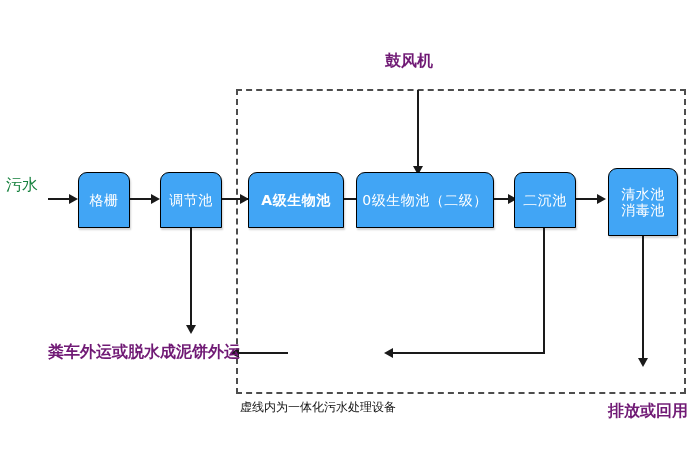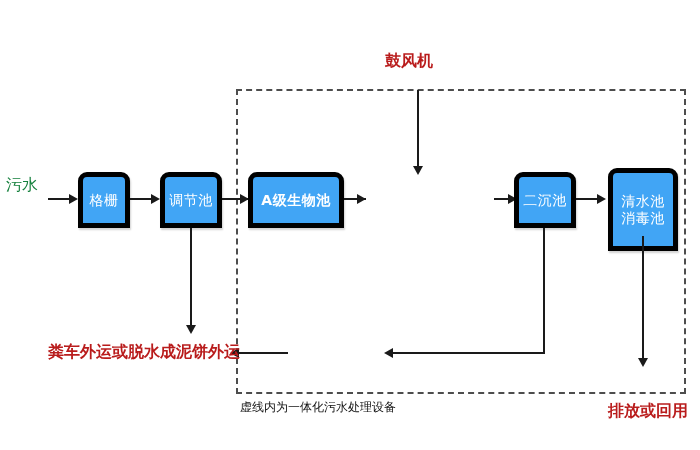--- a/index.html
+++ b/index.html
@@ -13,21 +13,21 @@
     height: 450px;
     background: #ffffff;
     font-family: "DejaVu Sans", "Liberation Sans", sans-serif;
     overflow: hidden;
   }
   
   .box {
     position: absolute;
     box-sizing: border-box;
     background: #41a5f5;
-    border: 5px solid #000000;
+    border: 1px solid #000000;
     border-top-left-radius: 9px;
     border-top-right-radius: 9px;
     display: flex;
     align-items: center;
     justify-content: center;
     text-align: center;
     color: #ffffff;
     font-size: 14px;
     line-height: 1.15;
     letter-spacing: 0.5px;
@@ -37,21 +37,21 @@
   .box.two-line { flex-direction: column; }
 
   
   .label {
     position: absolute;
     white-space: nowrap;
     font-size: 16px;
     line-height: 1.1;
   }
   .label.black { color: #15803d; font-family: Liberation Serif, serif; }
-  .label.blue  { color: #b91c1c; font-weight: 700; font-family: Liberation Serif, serif; }
+  .label.blue  { color: #701a75; font-weight: 700; font-family: Liberation Serif, serif; }
   .label.caption { color: #111111; font-size: 12px; font-weight: 400; }
 
   
   .hline, .vline {
     position: absolute;
     background: #1a1a1a;
   }
   .hline { height: 2px; }
   .vline { width: 2px; }
 
@@ -113,30 +113,33 @@
 
   <div class="vline" style="left:190px; top:228px; height:99px;"></div>
   <div class="arrow down" style="left:186px; top:325px;"></div>
 
   <div class="box" style="left:248px; top:172px; width:96px; height:56px;font-weight:bold;">
     <span>A级生物池</span>
   </div>
   <div class="hline" style="left:344px; top:198px; width:22px;"></div>
   <div class="arrow right" style="left:357px; top:194px;"></div>
 
+  <div class="box" style="left:356px; top:172px; width:138px; height:56px;">
+    <span>0级生物池（二级）</span>
+  </div>
   <div class="hline" style="left:494px; top:198px; width:22px;"></div>
   <div class="arrow right" style="left:508px; top:194px;"></div>
 
   <div class="box" style="left:514px; top:172px; width:62px; height:56px;">
     <span>二沉池</span>
   </div>
   <div class="hline" style="left:576px; top:198px; width:24px;"></div>
   <div class="arrow right" style="left:597px; top:194px;"></div>
 
-  <div class="box two-line" style="left:608px; top:168px; width:70px; height:83px;">
+  <div class="box two-line" style="left:608px; top:168px; width:70px; height:68px;">
     <span>清水池</span>
     <span>消毒池</span>
   </div>
 
   <div class="vline" style="left:642px; top:236px; height:124px;"></div>
   <div class="arrow down" style="left:638px; top:358px;"></div>
   <div class="label blue" style="left:608px; top:402px;">排放或回用</div>
 
   <div class="vline" style="left:543px; top:228px; height:126px;"></div>
   <div class="hline" style="left:390px; top:352px; width:155px;"></div>

